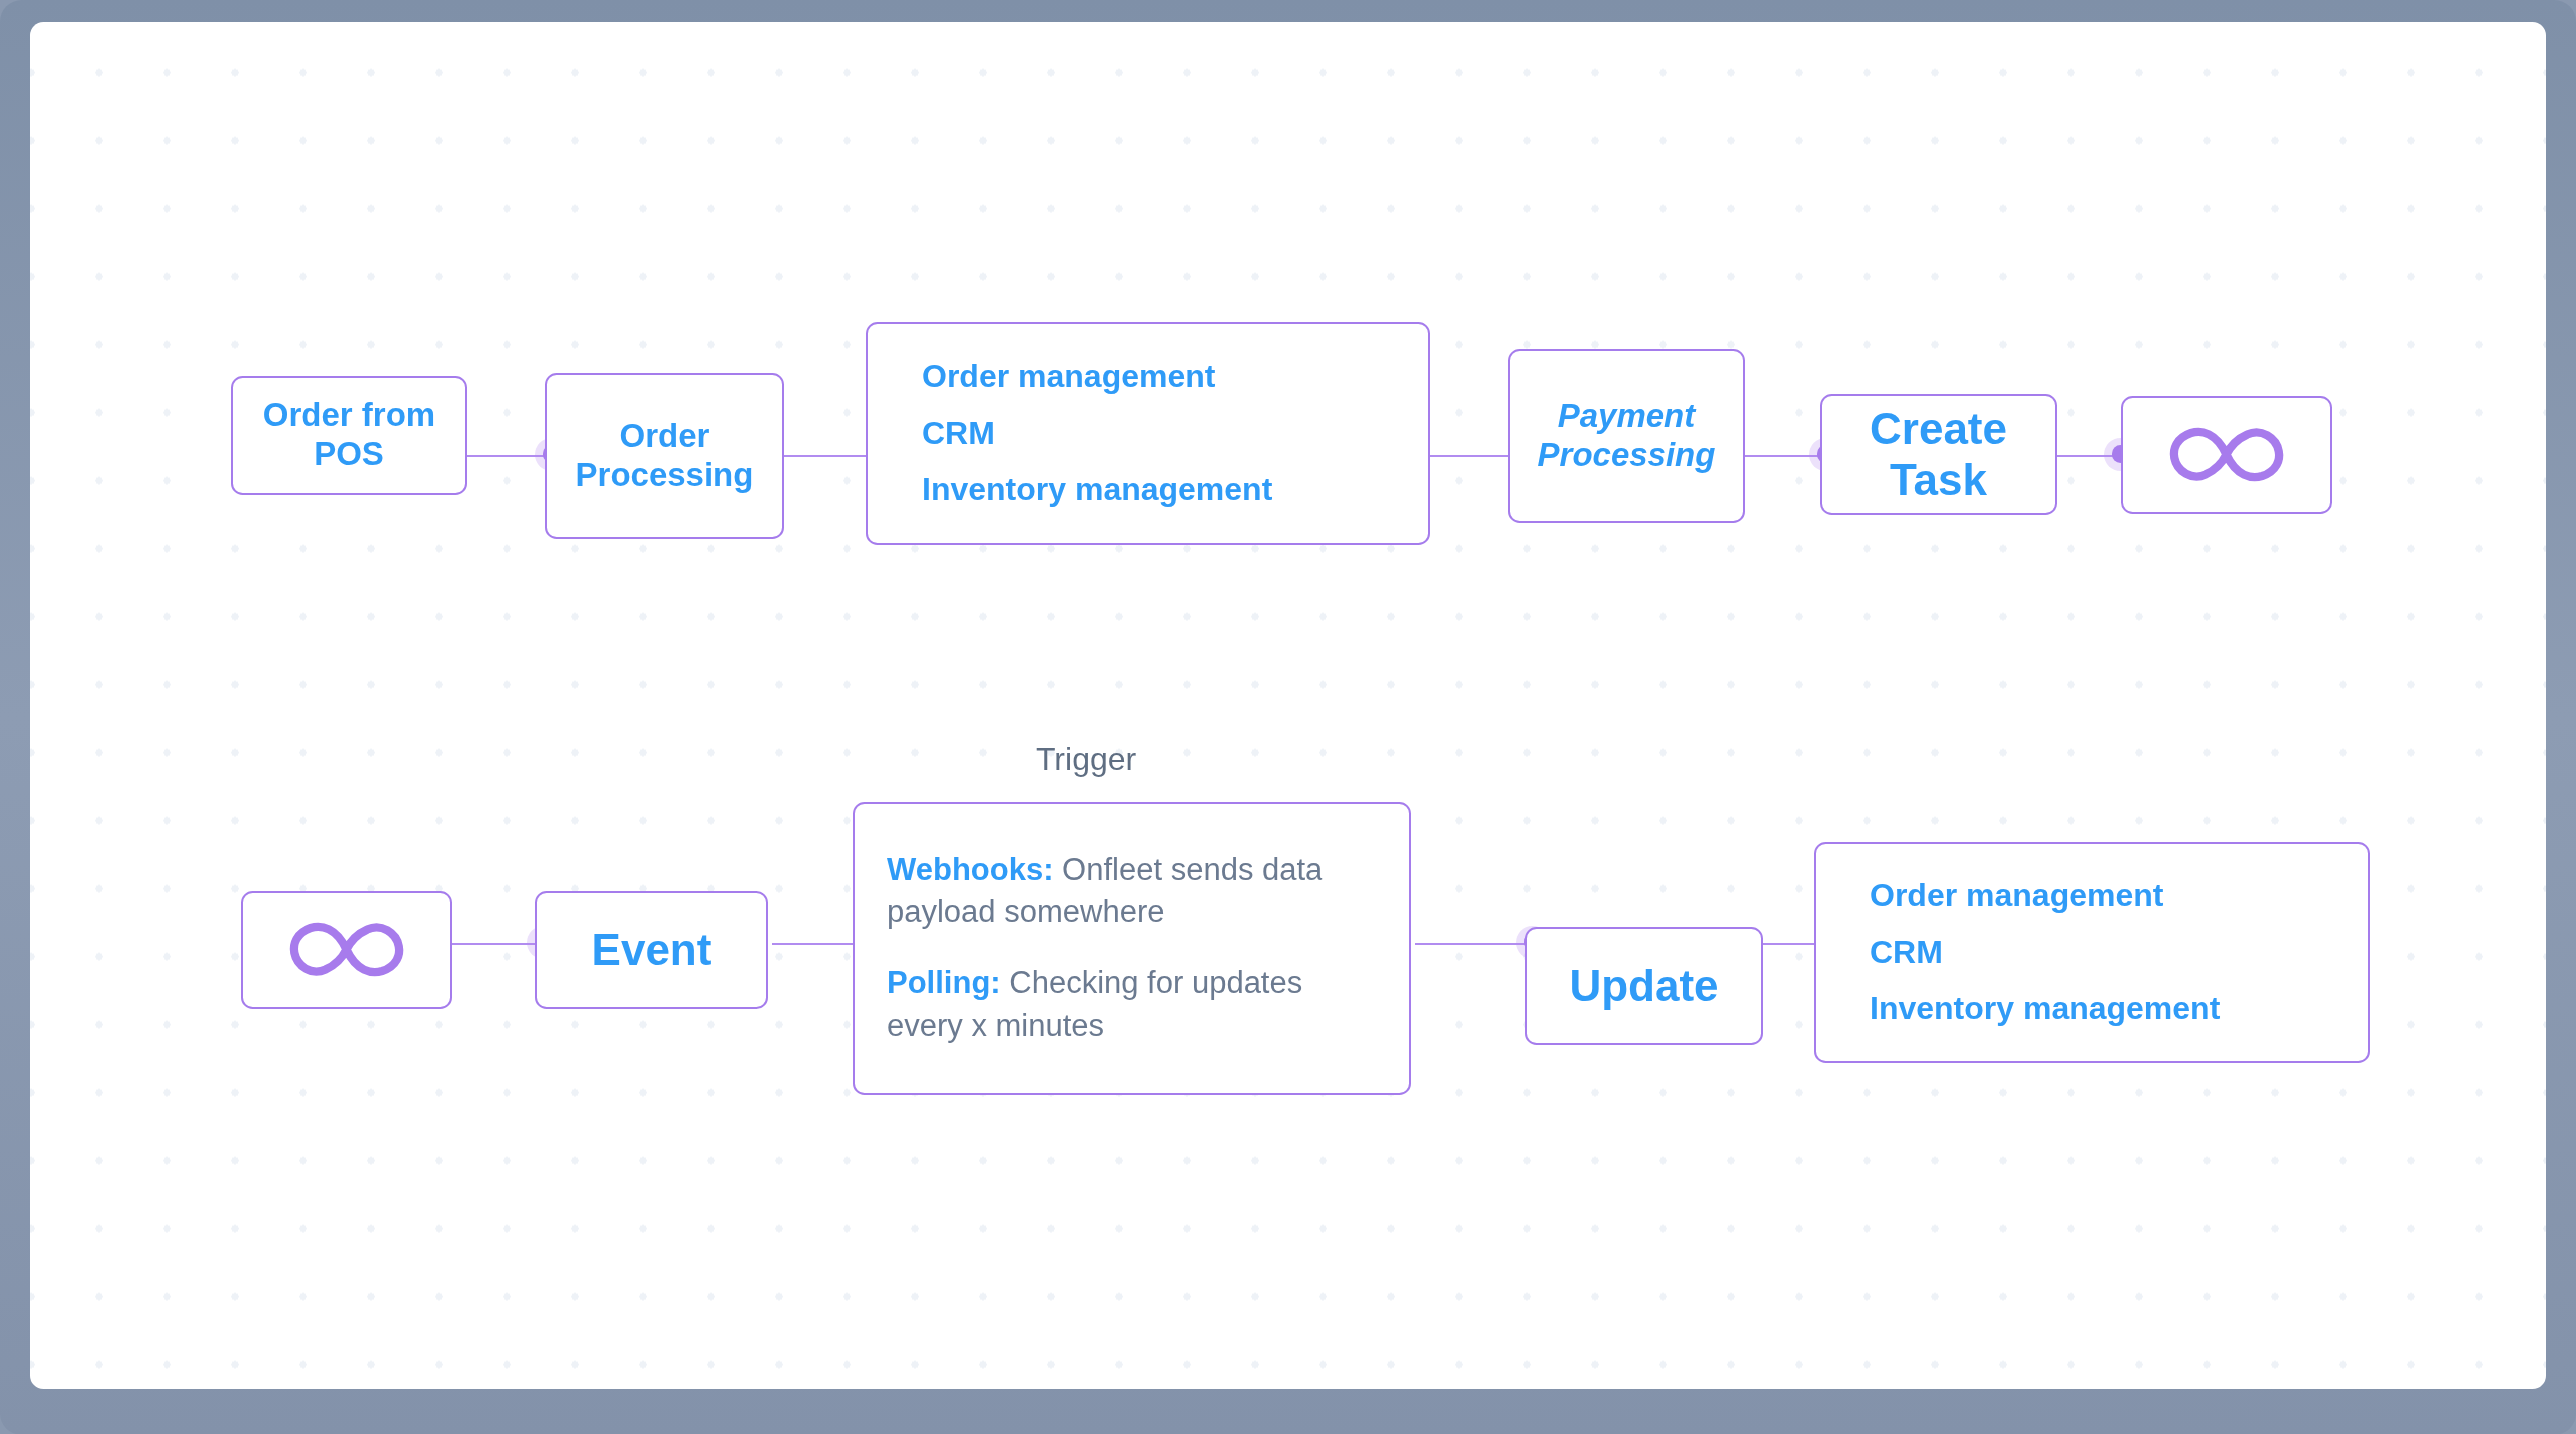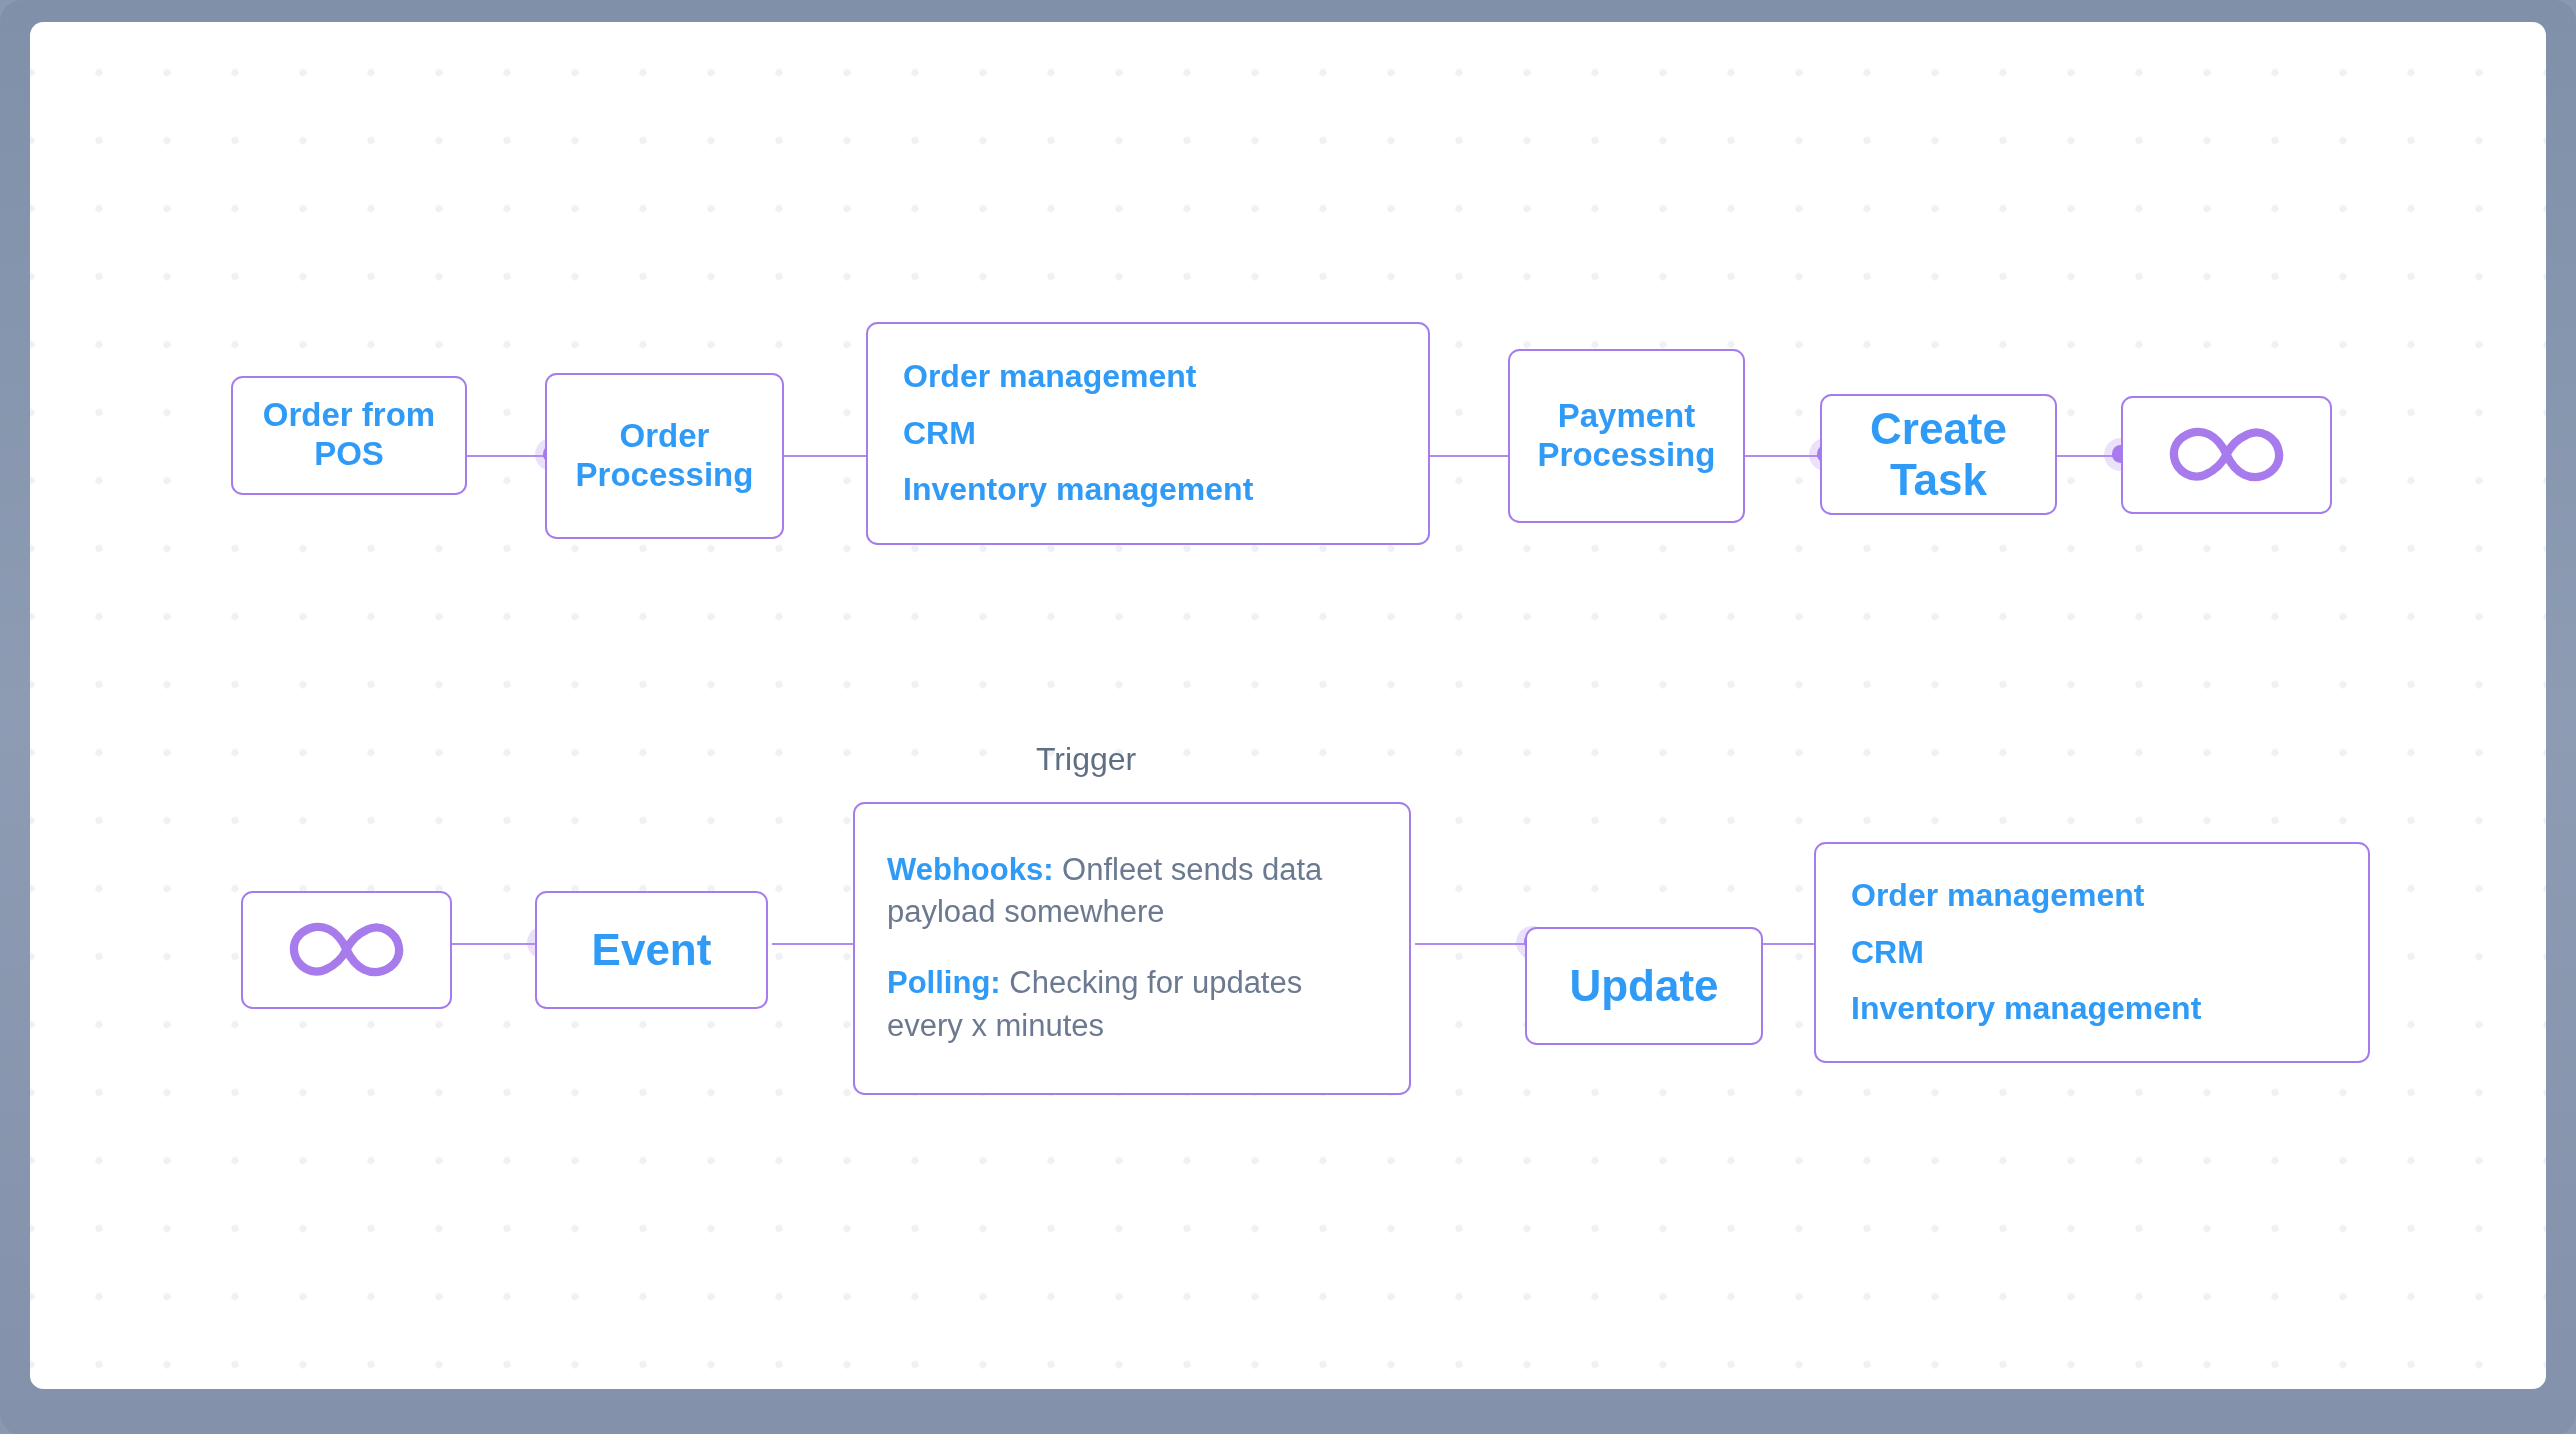--- a/index.html
+++ b/index.html
@@ -53,21 +53,21 @@
   .node-label {
     color: #2f9bf7;
     font-weight: bold;
     line-height: 1.17;
     white-space: pre-line;
   }
   .lbl-lg { font-size: 33px; }
   .lbl-md { font-size: 44px; }
   .list-node {
     align-items: flex-start;
-    padding-left: 35px;
+    padding-left: 54px;
     padding-right: 16.6px;
   }
   .list-item {
     color: #2f9bf7;
     font-weight: bold;
     font-size: 32px;
     line-height: 1.1;
   }
   .rich-node {
     align-items: flex-end;
@@ -148,21 +148,21 @@
     <div class="port" style="left:852px; top:416px;"></div>
 
     <div class="node list-node" style="left:836px; top:300px; width:564px; height:223px;">
       <div class="list-item" style="margin-bottom:21.6px;">Order management</div>
       <div class="list-item" style="margin-bottom:21.6px;">CRM</div>
       <div class="list-item">Inventory management</div>
     </div>
 
     <div class="port" style="left:1495px; top:416px;"></div>
 
-    <div class="node centered" style="left:1478px; top:327px; width:237px; height:174px;">
+    <div class="node centered" style="left:1478px; top:327px; width:237px; height:174px;font-style:italic;">
       <div class="node-label lbl-lg">Payment
 Processing</div>
     </div>
 
     <div class="port" style="left:1779px; top:416px;"></div>
 
     <div class="node centered" style="left:1790px; top:374px; width:237px; height:83px; height:121px; top:372px;">
       <div class="node-label lbl-md">Create
 Task</div>
     </div>

